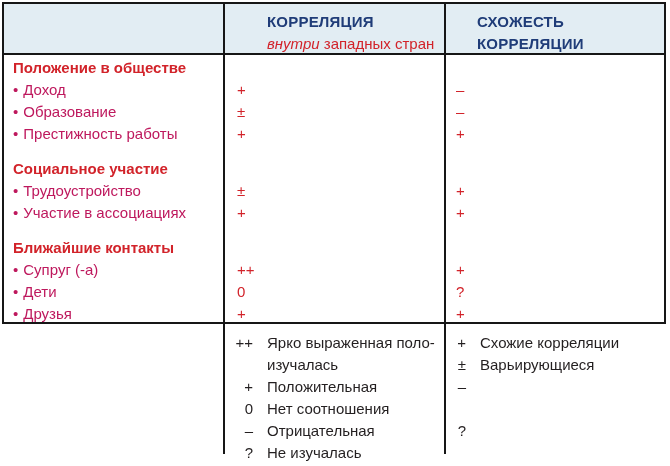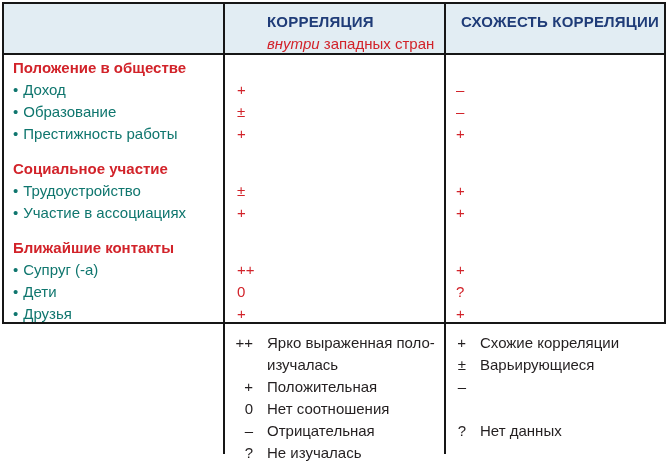--- a/index.html
+++ b/index.html
@@ -26,21 +26,21 @@
     position: absolute;
     left: 4px; top: 4px;
     width: 660px; height: 51px;
     background: #e2edf3;
     border-bottom: 2px solid #161616;
     display: flex;
   }
   .hcell { padding-top: 7px; }
   .hcell1 { width: 220px; }
   .hcell2 { width: 195px; padding-left: 11px; margin-left: 32px; }
-  .hcell3 { flex: 1; padding-left: 10px; }
+  .hcell3 { flex: 1; padding-left: 10px; margin-left: 16px; }
   .htitle {
     color: #1f3c78;
     font-weight: bold;
     font-size: 15px;
     line-height: 22px;
     letter-spacing: 0.2px;
   }
   .hsub {
     color: #d2232a;
     font-weight: normal;
@@ -59,21 +59,21 @@
   .vline-1 { left: 223px; }
   .vline-2 { left: 444px; }
   
   .body { position: absolute; left: 2px; top: 57px; width: 664px; display: flex; }
   .bcol1 { width: 222px; padding-left: 11px; }
   .bcol2 { width: 221px; padding-left: 13px; }
   .bcol3 { flex: 1; padding-left: 11px; }
   .line { height: 22px; line-height: 22px; white-space: nowrap; }
   .gap { height: 13px; }
   .group-title { color: #d2232a; font-weight: bold; }
-  .row-label { color: #0f766e; }
+  .row-label { color: #be185d; }
   .bullet { margin-right: 5px; }
   .sym { color: #d2232a; }
   
   .legend-left {
     position: absolute;
     left: 224px; top: 332px;
     width: 221px; padding-left: 9px;
     color: #231f20;
   }
   .legend-right {
@@ -192,17 +192,16 @@
     </div>
     <div class="lline">
       <span class="rsym">±</span>
       <span class="ltext">Варьирующиеся</span>
     </div>
     <div class="lline">
       <span class="rsym">–</span>
     </div>
     <div class="lline spaced">
       <span class="rsym">?</span>
-      <span class="ltext">Нет данных</span>
     </div>
   </div>
 
 </div>
 
 </body></html>

